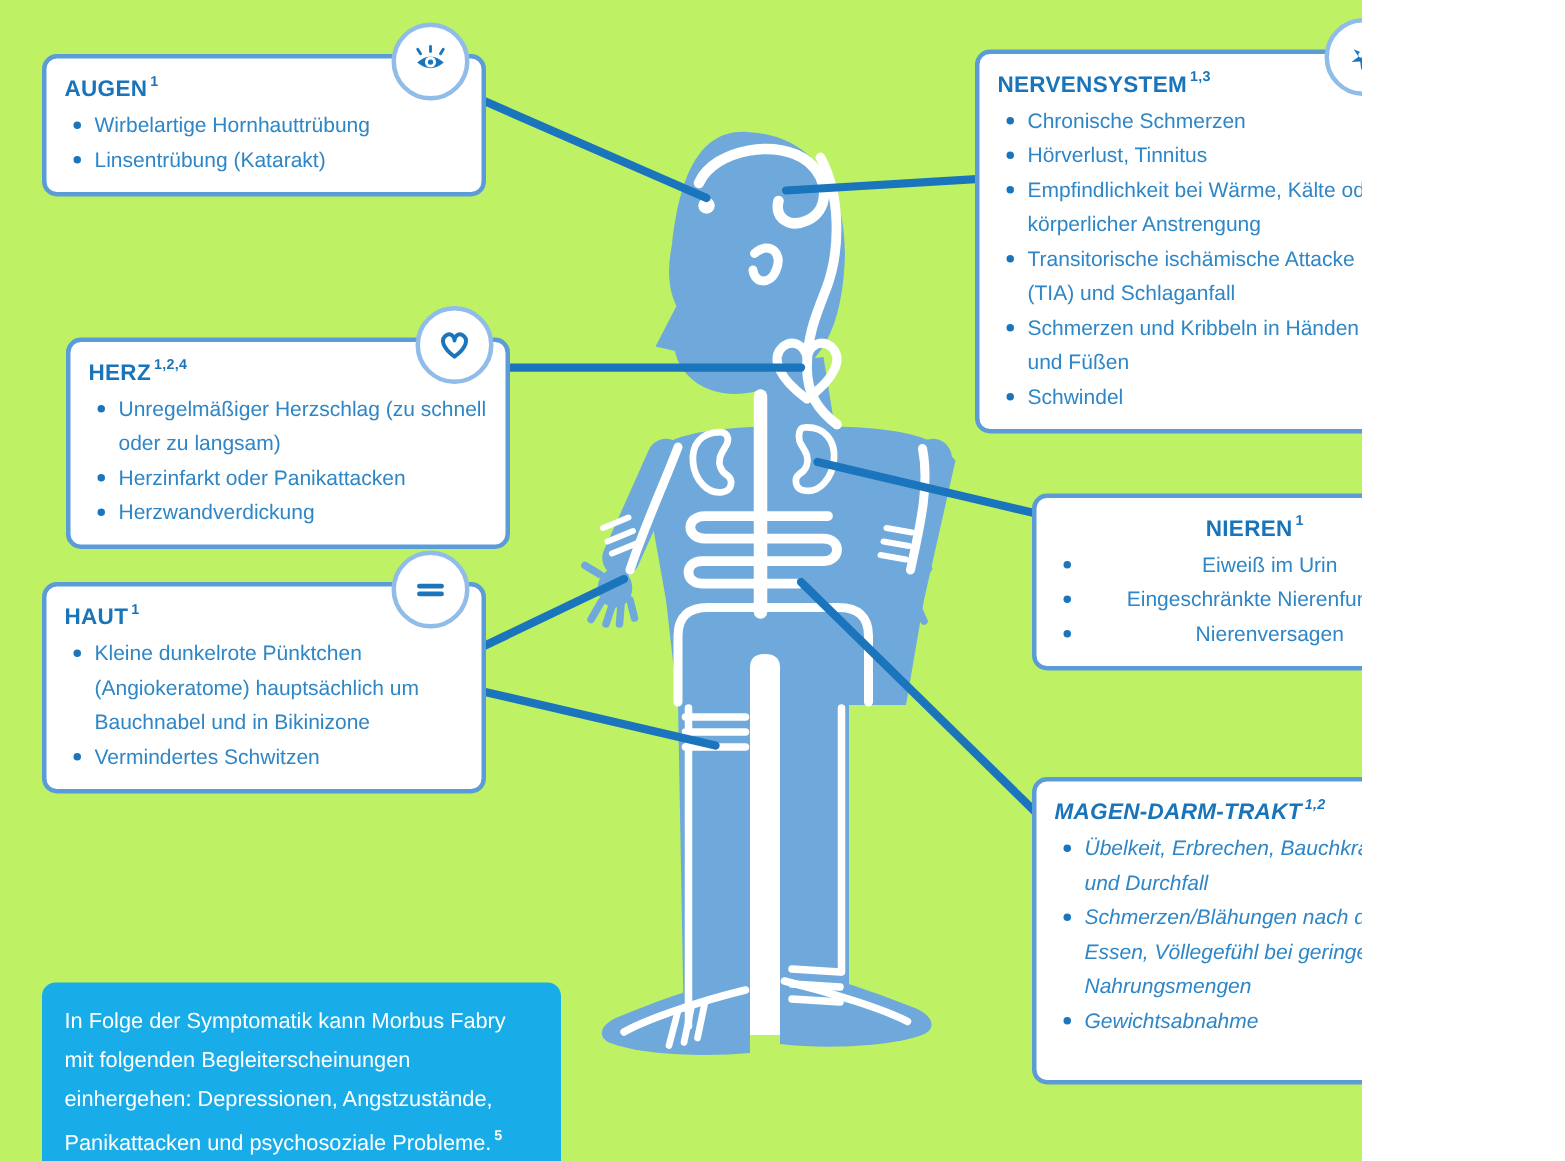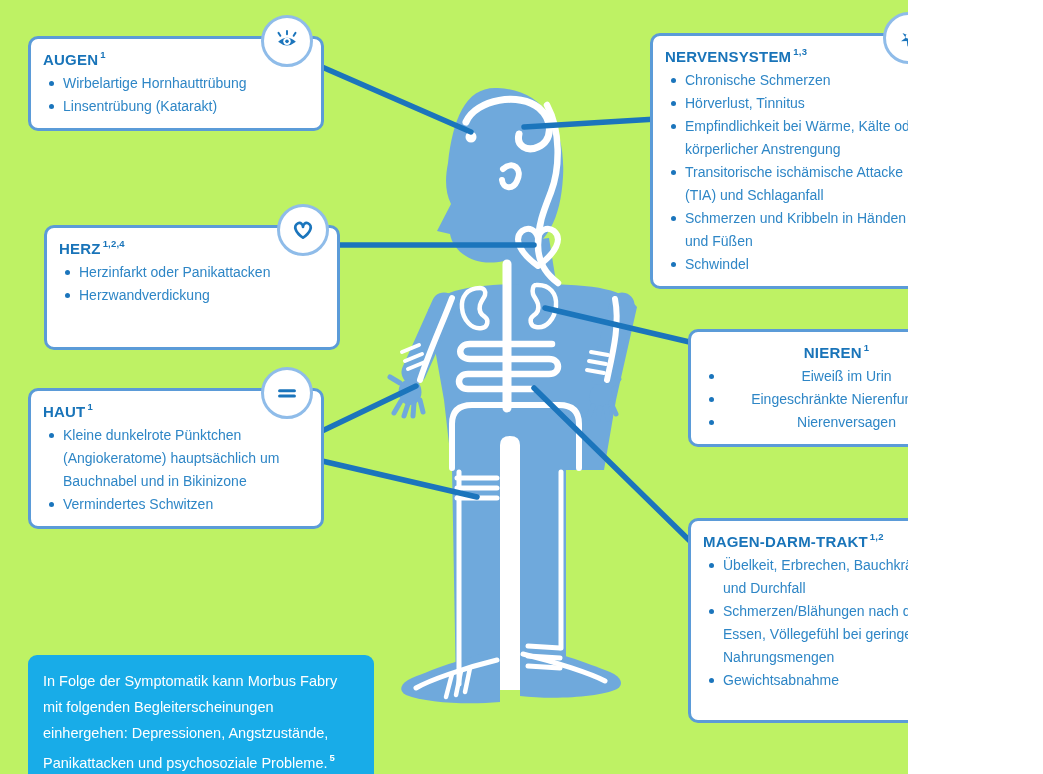--- a/index.html
+++ b/index.html
@@ -15,21 +15,21 @@
   ul.symptoms li::before{content:'';position:absolute;left:6px;top:9px;width:5px;height:5px;
        border-radius:50%;background:#1B75BC;}
   .icon-circle{position:absolute;top:-24px;right:8px;width:46px;height:46px;border-radius:50%;
        background:#fff;border:3.5px solid #8FBCE9;box-sizing:content-box;
        display:flex;align-items:center;justify-content:center;}
   .box-augen {left:28px; top:36px; width:296px; min-height:79px;}
   .box-herz  {left:44px; top:193px;width:296px; min-height:125px;margin-top:32px;}
   .box-haut  {left:28px; top:388px;width:296px; min-height:130px;}
   .box-nerven{left:650px;top:33px; width:296px; min-height:245px;}
   .box-nieren{left:688px;top:329px;width:296px; min-height:114px;text-align:center;}
-  .box-magen {left:688px;top:518px;width:296px; min-height:205px;}
+  .box-magen {left:688px;top:518px;width:296px; min-height:205px;font-style:italic;}
   .infobox{position:absolute;z-index:2;left:28px;top:655px;width:346px;box-sizing:border-box;
        background:#18ACE8;border-radius:9px;padding:13px 15px;color:#fff;font-size:14.5px;line-height:26px;}
 </style>
 </head>
 <body>
 
 <div class="canvas">
 
   <svg class="art" width="1043" height="774" viewBox="0 0 1043 774">
     <g>
@@ -118,20 +118,21 @@
   </div>
 
   <div class="box box-herz">
     <div class="icon-circle">
       <svg width="34" height="34" viewBox="0 0 46 46">
         <path d="M 23,33.5 C 12.5,26 9.5,17.5 16,14 C 20,12 23,15.5 23,19 C 23,15.5 26,12 30,14 C 36.5,17.5 33.5,26 23,33.5 Z" fill="none" stroke="#1B75BC" stroke-width="3.6" stroke-linejoin="round" stroke-linecap="round"></path>
       </svg>
     </div>
     <div class="box-title"><span>HERZ</span><sup>1,2,4</sup></div>
     <ul class="symptoms">
+      <li>Unregelmäßiger Herzschlag (zu schnell oder zu langsam)</li>
       <li>Herzinfarkt oder Panikattacken</li>
       <li>Herzwandverdickung</li>
     </ul>
   </div>
 
   <div class="box box-haut">
     <div class="icon-circle">
       <svg width="34" height="34" viewBox="0 0 46 46">
         <g stroke="#1B75BC" stroke-width="4.2" stroke-linecap="round">
           <path d="M 13,20 L 33,20"></path>

